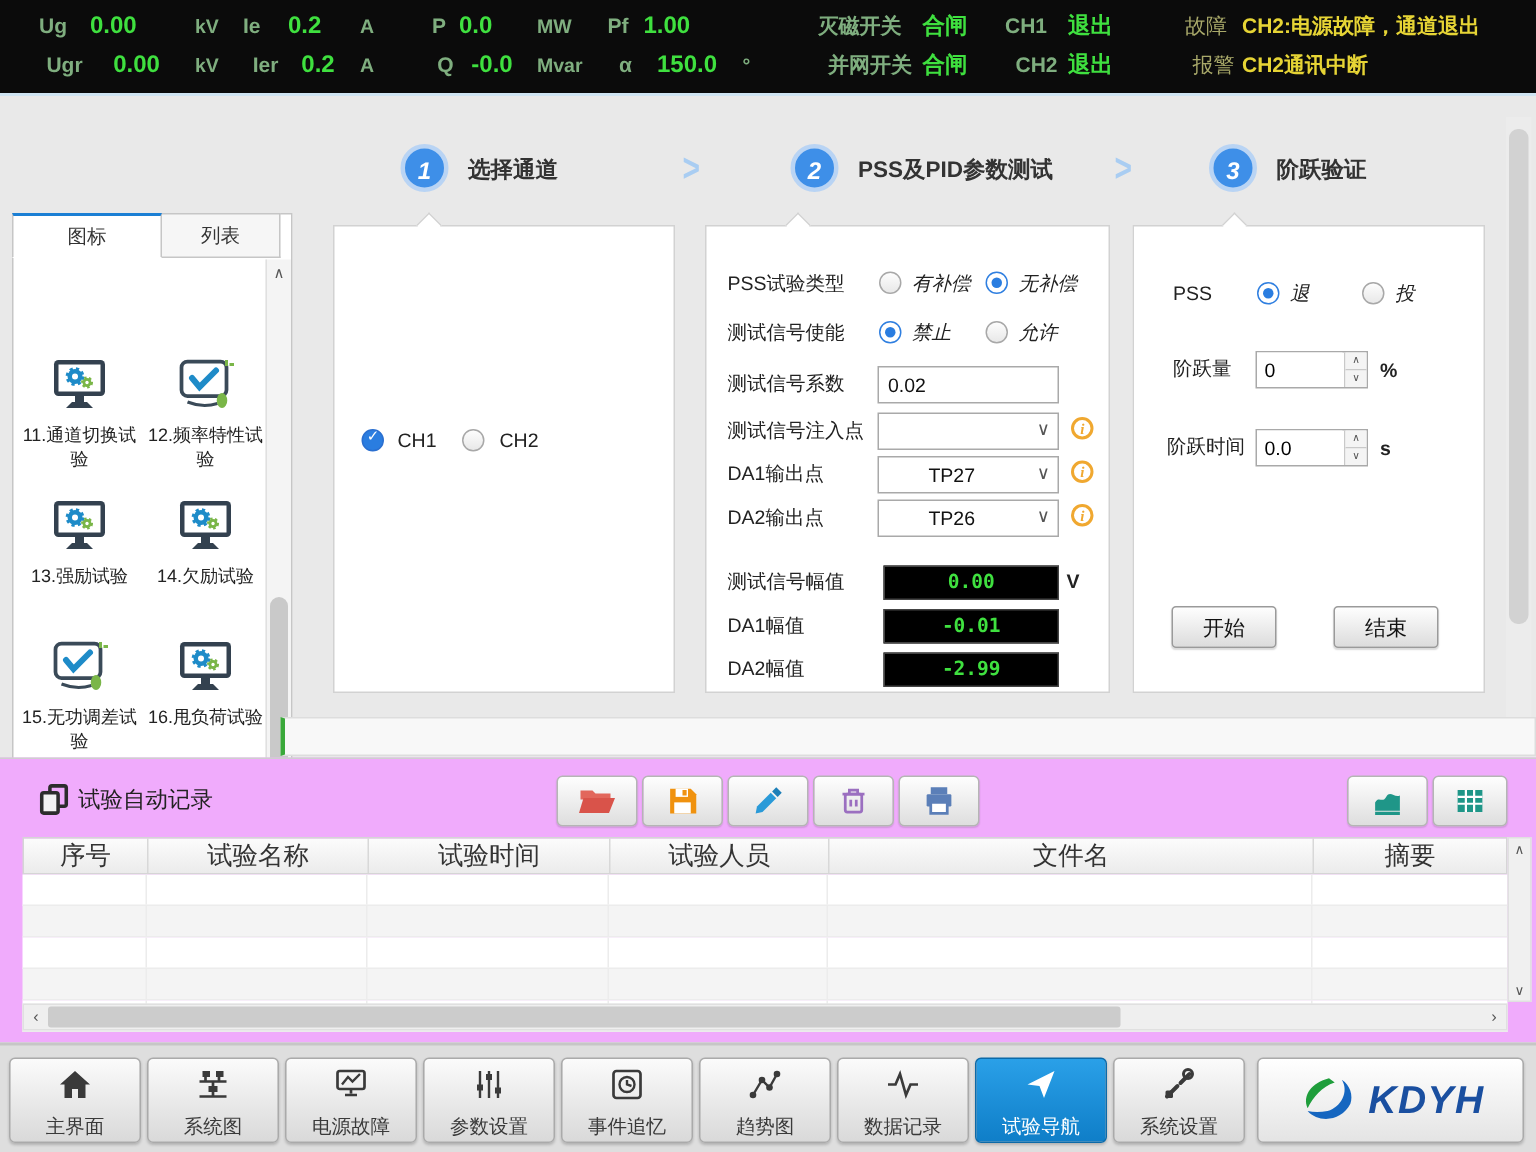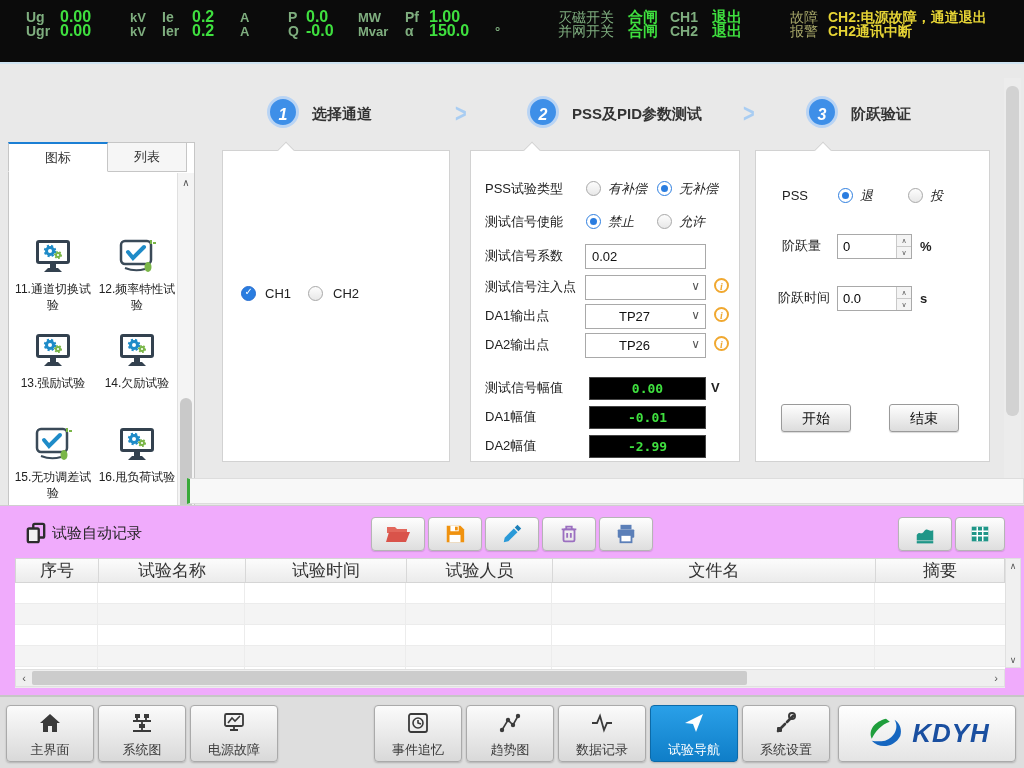--- a/index.html
+++ b/index.html
@@ -3,29 +3,29 @@
 <meta charset="utf-8">
 <style>
   * { margin:0; padding:0; box-sizing:border-box; }
   html,body { width:1024px; height:768px; overflow:hidden; }
   body { font-family:"Liberation Sans","DejaVu Sans",sans-serif; background:#e9e9e9; position:relative; }
 
   
   .statusbar { position:absolute; left:0; top:0; width:1024px; height:64px; background:#0b0b0b; border-bottom:2px solid #cfe4f2; }
   .sgrp { position:absolute; top:0; height:64px; }
   .srow { position:absolute; left:0; white-space:nowrap; height:20px; line-height:20px; }
-  .srow.r1 { top:7px; } .srow.r2 { top:21px; }
+  .srow.r1 { top:7px; } .srow.r2 { top:33px;text-align:center; }
   .sl { color:#7fae7f; font-size:14px; font-weight:bold; display:inline-block; }
   .sv { color:#3fe03f; font-size:16px; font-weight:bold; display:inline-block; }
   .su { color:#7fae7f; font-size:13px; font-weight:bold; display:inline-block; margin-left:8px; }
   .g1 .sl{width:34px;} .g1 .sv{width:62px;}
   .g2 .sl{width:30px;} .g2 .sv{width:40px;}
   .g3 .sl{width:18px;} .g3 .sv{width:44px;}
   .g4 .sl{width:24px;} .g4 .sv{width:58px;}
-  .g5 .sl{width:70px; font-weight:normal;margin-left:13px;} .g5 .sv{font-size:15px;}
+  .g5 .sl{width:70px; font-weight:bold;} .g5 .sv{font-size:15px;}
   .g6 .sl{width:42px;} .g6 .sv{font-size:15px;}
   .g7 .sl{width:38px; color:#a9a96a; font-weight:normal;} .g7 .sv{color:#e6d435; font-size:14px;}
 
   
   .leftpanel { position:absolute; left:8px; top:78px; width:187px; height:427px; background:#fff; border:1px solid #c6c6c6; }
   .ltabs { position:absolute; left:-1px; top:-1px; width:187px; height:30px; display:flex; }
   .ltab { height:30px; font-size:13px; color:#333; text-align:center; line-height:28px; background:#f6f6f6; border:1px solid #c6c6c6; cursor:default; }
   .ltab.active { background:#fff; border-top:2px solid #1b7fd4; border-bottom:1px solid #fff; }
   .ltab.t1 { width:100px; } .ltab.t2 { width:79px; border-left:none; }
   .itemgrid { position:absolute; left:4px; top:38px; width:164px; height:384px; }
@@ -485,20 +485,29 @@
     <span class="nlabel">系统图</span>
   </div>
   <div class="navbtn" style="left:190px">
     <svg class="nicon" width="24" height="22" viewBox="0 0 24 22">
         <rect x="3" y="2" width="18" height="12" rx="1.5" fill="none" stroke="currentColor" stroke-width="1.8"></rect>
         <path d="M6 11 L10 6 L13 9 L18 4" stroke="currentColor" stroke-width="1.6" fill="none"></path>
         <path d="M12 14 V17 M8 18 H16" stroke="currentColor" stroke-width="1.8"></path>
       </svg>
     <span class="nlabel">电源故障</span>
   </div>
+  <div class="navbtn" style="left:282px">
+    <svg class="nicon" width="24" height="22" viewBox="0 0 24 22">
+        <path d="M6 2 V20 M12 2 V20 M18 2 V20" stroke="currentColor" stroke-width="1.6"></path>
+        <rect x="4" y="11" width="4" height="4" fill="currentColor"></rect>
+        <rect x="10" y="4" width="4" height="4" fill="currentColor"></rect>
+        <rect x="16" y="13" width="4" height="4" fill="currentColor"></rect>
+      </svg>
+    <span class="nlabel">参数设置</span>
+  </div>
   <div class="navbtn" style="left:374px">
     <svg class="nicon" width="24" height="22" viewBox="0 0 24 22">
         <rect x="3" y="2" width="18" height="18" rx="2" fill="none" stroke="currentColor" stroke-width="1.8"></rect>
         <circle cx="12" cy="11" r="5" fill="none" stroke="currentColor" stroke-width="1.6"></circle>
         <path d="M12 8 V11 L15 12" stroke="currentColor" stroke-width="1.6" fill="none"></path>
       </svg>
     <span class="nlabel">事件追忆</span>
   </div>
   <div class="navbtn" style="left:466px">
     <svg class="nicon" width="24" height="22" viewBox="0 0 24 22">

